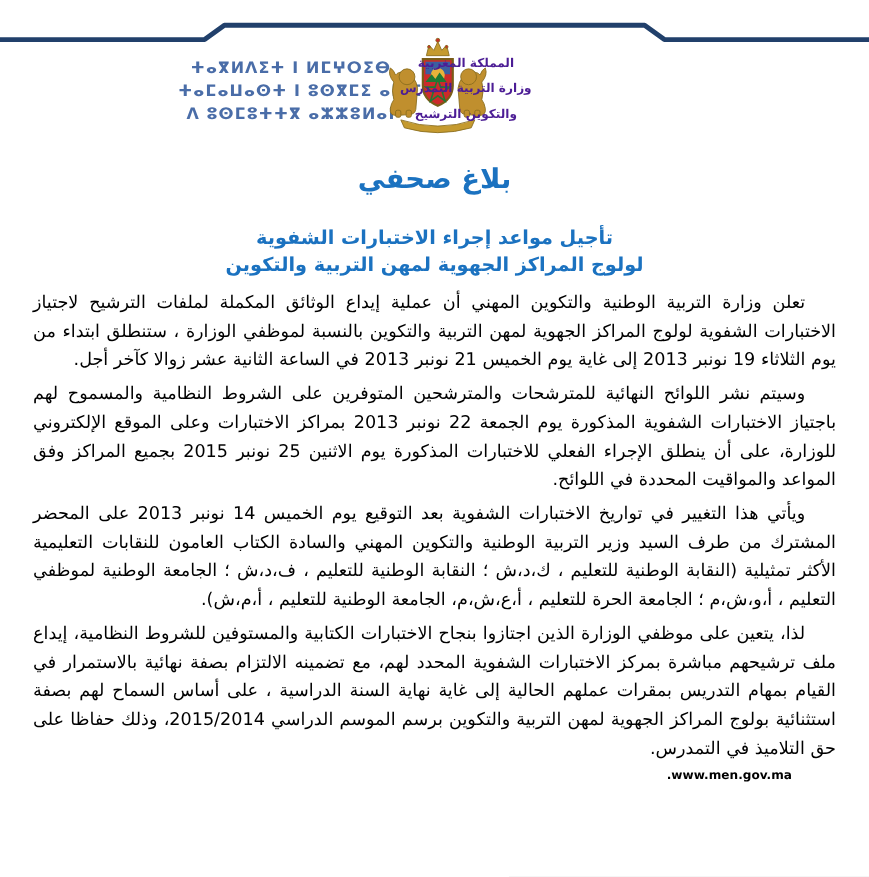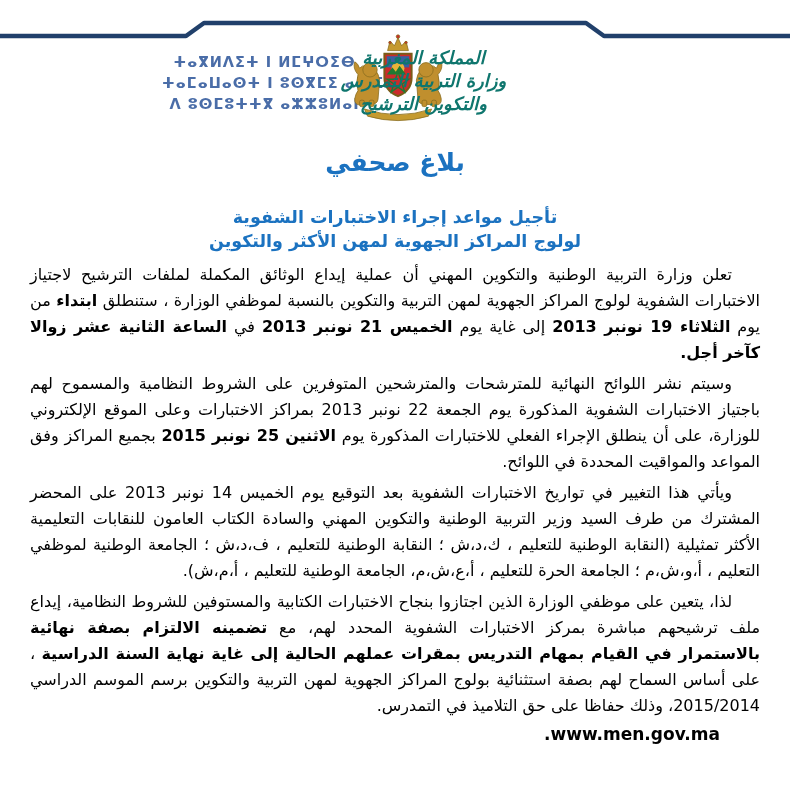--- a/index.html
+++ b/index.html
@@ -15,22 +15,22 @@
   .top-border{position:absolute;top:0;left:0;}
   
   .header{position:absolute;top:0;left:0;width:692px;height:145px;}
   .tifinagh{
     position:absolute;top:52px;left:162px;width:205px;
     text-align:center;color:#4a6da8;font-weight:bold;
     font-size:14.5px;line-height:21px;letter-spacing:1px;white-space:nowrap;
   }
   .ministry-ar{
     position:absolute;top:46px;right:176px;width:185px;
-    text-align:center;color:#0f766e;font-weight:bold;
-    font-size:18px;line-height:23px;white-space:nowrap;font-style:italic;
+    text-align:center;color:#4c1d95;font-weight:bold;
+    font-size:11px;line-height:23px;white-space:nowrap;
   }
   .crest{position:absolute;top:32px;left:350px;}
   
   .doc{
     position:relative;
     padding:148px 30px 0 30px;
     direction:rtl;
     color:#000;
   }
   .title{
@@ -41,27 +41,27 @@
     margin-top:28px;text-align:center;
     color:#1b72c0;font-size:17.5px;font-weight:bold;line-height:24px;
   }
   .body-text{margin-top:9px;}
   .para{
     margin:0 0 5px 0;
     font-size:16px;line-height:26px;
     text-align:justify;
     text-indent:28px;
   }
-  .para b{font-weight:bold;}
+  .para b{font-weight:normal;}
   .website{
     direction:rtl;
     text-align:right;
     padding-left:0;
     padding-right:40px;
-    font-size:17px;font-weight:bold;
+    font-size:11px;font-weight:bold;
     margin-top:3px;
   }
 </style>
 </head>
 <body>
 
 <div class="page">
 
   <svg class="top-border" width="790" height="46">
     <polyline points="0,36 186,36 204,23 586,23 604,36 788,36" fill="none" stroke="#21406b" stroke-width="4.5" stroke-linejoin="round" stroke-linecap="square"></polyline>
@@ -114,21 +114,21 @@
       <div>وزارة التربية التمدرس</div>
       <div>والتكوين الترشيح</div>
     </div>
   </div>
 
   <div class="doc">
     <h1 class="title">بلاغ صحفي</h1>
 
     <div class="subtitle">
       <div>تأجيل مواعد إجراء الاختبارات الشفوية</div>
-      <div>لولوج المراكز الجهوية لمهن الأكثر والتكوين</div>
+      <div>لولوج المراكز الجهوية لمهن التربية والتكوين</div>
     </div>
 
     <div class="body-text">
       <p class="para"><span>تعلن وزارة التربية الوطنية والتكوين المهني أن عملية إيداع الوثائق المكملة لملفات الترشيح لاجتياز الاختبارات الشفوية لولوج المراكز الجهوية لمهن التربية والتكوين  بالنسبة لموظفي الوزارة ، ستنطلق </span><b>ابتداء</b><span> من يوم </span><b>الثلاثاء 19 نونبر 2013</b><span> إلى غاية يوم </span><b>الخميس 21 نونبر 2013</b><span> في </span><b>الساعة  الثانية عشر زوالا كآخر أجل.</b></p>
       <p class="para"><span>وسيتم نشر اللوائح النهائية للمترشحات والمترشحين المتوفرين على الشروط النظامية والمسموح لهم باجتياز الاختبارات الشفوية المذكورة يوم الجمعة 22 نونبر 2013 بمراكز الاختبارات وعلى الموقع الإلكتروني للوزارة، على أن ينطلق الإجراء الفعلي للاختبارات المذكورة يوم </span><b>الاثنين 25 نونبر 2015</b><span> بجميع المراكز وفق المواعد والمواقيت المحددة في اللوائح.</span></p>
       <p class="para"><span>ويأتي هذا التغيير في تواريخ الاختبارات الشفوية  بعد التوقيع يوم الخميس 14 نونبر 2013 على المحضر المشترك من طرف السيد وزير التربية الوطنية والتكوين المهني والسادة الكتاب العامون للنقابات التعليمية الأكثر تمثيلية (النقابة الوطنية للتعليم ، ك،د،ش ؛ النقابة الوطنية للتعليم ، ف،د،ش ؛ الجامعة الوطنية لموظفي التعليم ، أ،و،ش،م ؛ الجامعة الحرة للتعليم ، أ،ع،ش،م، الجامعة الوطنية للتعليم ، أ،م،ش).</span></p>
       <p class="para"><span>لذا، يتعين على موظفي الوزارة الذين اجتازوا بنجاح الاختبارات الكتابية  والمستوفين للشروط النظامية، إيداع ملف ترشيحهم مباشرة بمركز الاختبارات الشفوية المحدد لهم، مع </span><b>تضمينه الالتزام بصفة نهائية بالاستمرار في القيام بمهام التدريس بمقرات عملهم الحالية إلى غاية نهاية السنة الدراسية</b><span> ، على أساس السماح لهم بصفة استثنائية بولوج المراكز الجهوية لمهن التربية والتكوين برسم الموسم الدراسي 2015/2014، وذلك حفاظا على حق التلاميذ في التمدرس.</span></p>
       <div class="website">www.men.gov.ma.</div>
     </div>
   </div>

